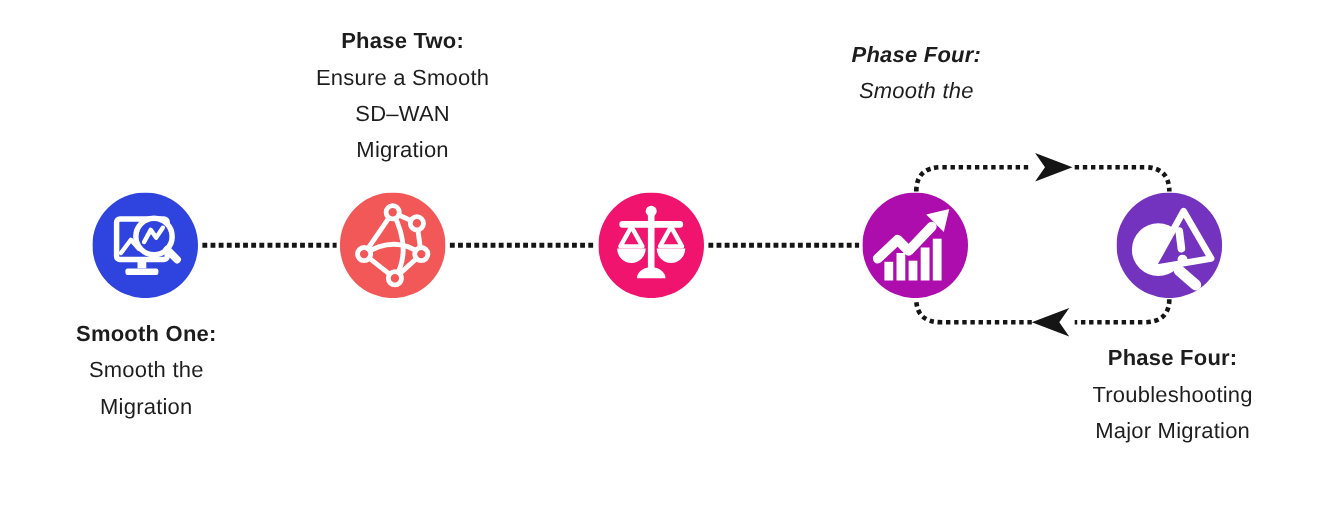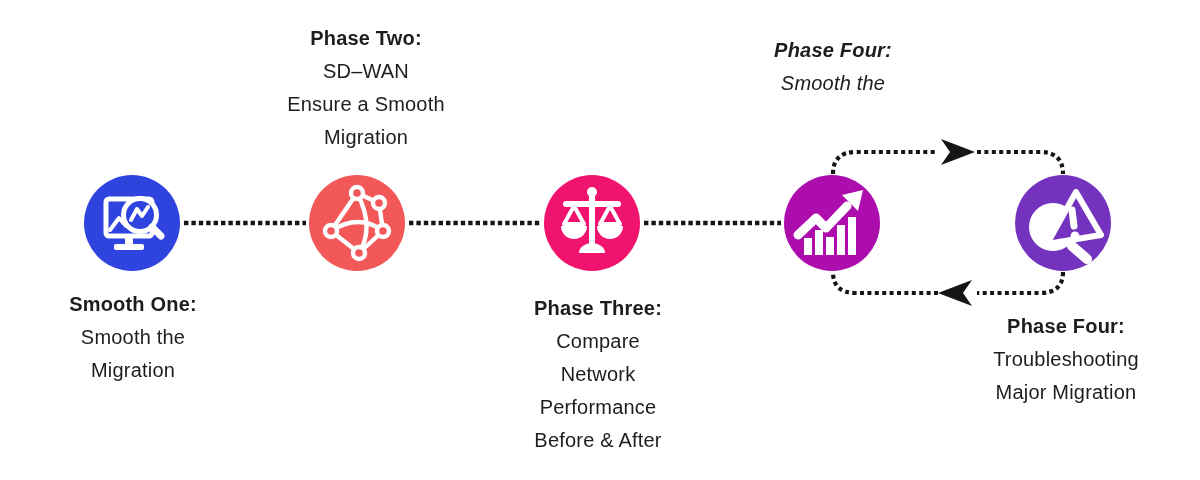--- a/index.html
+++ b/index.html
@@ -131,32 +131,25 @@
   </div>
 
   <div class="phase-label" style="left:13px; top:288px; width:240px;">
     <div class="phase-title">Smooth One:</div>
     <div class="phase-line">Smooth the</div>
     <div class="phase-line">Migration</div>
   </div>
 
   <div class="phase-label" style="left:246px; top:22px; width:240px;">
     <div class="phase-title">Phase Two:</div>
+    <div class="phase-line">Ensure a Smooth</div>
     <div class="phase-line">SD–WAN</div>
-    <div class="phase-line">Ensure a Smooth</div>
     <div class="phase-line">Migration</div>
   </div>
 
-  <div class="phase-label" style="left:478px; top:292px; width:240px;">
-    <div class="phase-title">Phase Three:</div>
-    <div class="phase-line">Compare</div>
-    <div class="phase-line">Network</div>
-    <div class="phase-line">Performance</div>
-    <div class="phase-line">Before &amp; After</div>
-  </div>
 
   <div class="phase-label" style="left:713px; top:34px; width:240px;font-style:italic;">
     <div class="phase-title">Phase Four:</div>
     <div class="phase-line">Smooth the</div>
   </div>
 
   <div class="phase-label" style="left:946px; top:310px; width:240px;">
     <div class="phase-title">Phase Four:</div>
     <div class="phase-line">Troubleshooting</div>
     <div class="phase-line">Major Migration</div>

